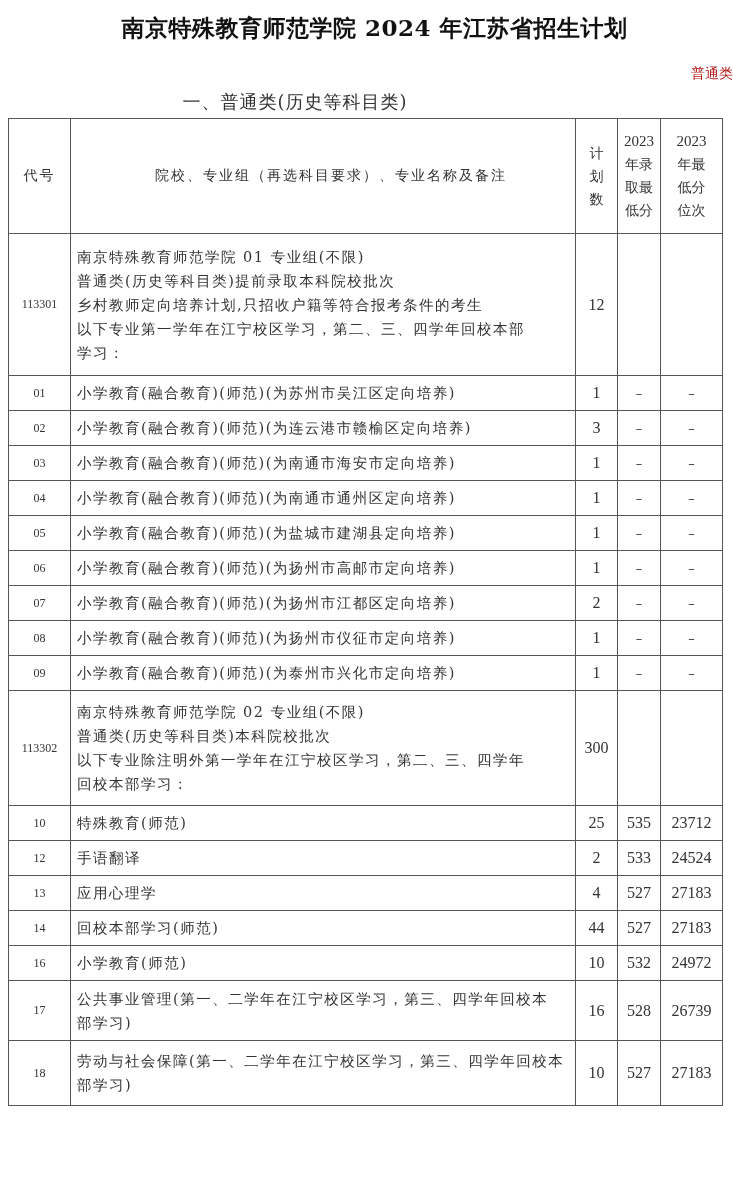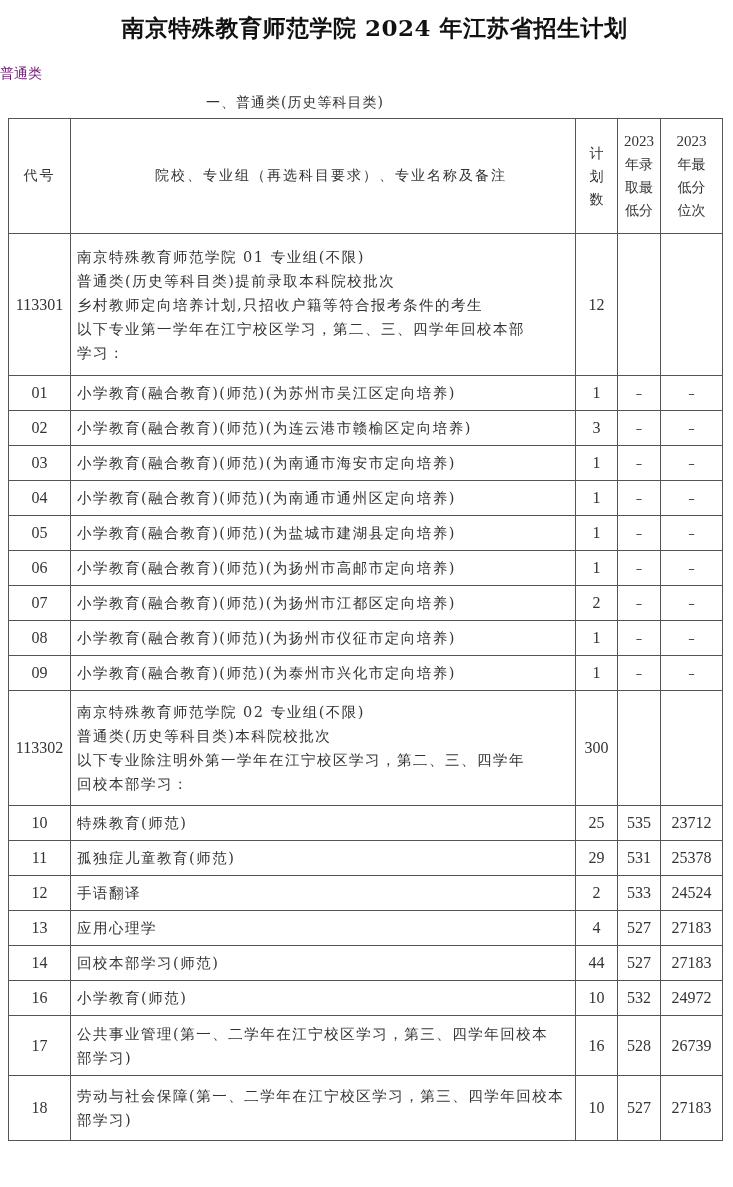--- a/index.html
+++ b/index.html
@@ -1,29 +1,29 @@
 <!DOCTYPE html>
 <html><head>
 <meta charset="utf-8">
 <style>
   html, body { margin: 0; padding: 0; background: #ffffff; }
   body { width: 733px; height: 1187px; position: relative; overflow: hidden;
          font-family: "DejaVu Serif", "Liberation Serif", serif; color: #222; }
   .title { position: absolute; top: 10px; left: 8px; width: 733px; text-align: center;
            font-size: 23px; font-weight: bold; letter-spacing: 0.5px; color: #111; line-height: 36px; }
-  .sub1 { position: absolute; top: 62px; left: 0; width: 733px; text-align: left;
-          font-size: 14px; color: #701a75; line-height: 22px; }
+  .sub1 { position: absolute; top: 62px; left: 0; width: 733px; text-align: right;
+          font-size: 14px; color: #b91c1c; line-height: 22px; }
   .sub2 { position: absolute; top: 91px; left: 0; width: 590px; text-align: center;
-          font-size: 14px; color: #333; line-height: 22px; letter-spacing: 1px; }
+          font-size: 18px; color: #333; line-height: 22px; letter-spacing: 1px; }
   table { position: absolute; top: 118px; left: 8px; border-collapse: collapse;
           width: 714px; table-layout: fixed; }
   td, th { border: 1px solid #555; padding: 0; font-weight: normal; color: #333; }
   th { font-size: 14px; text-align: center; vertical-align: middle; }
   td { font-size: 14.5px; }
-  .c-code { width: 62px; text-align: center; font-family: "Liberation Serif", serif; font-size: 16px; }
+  .c-code { width: 62px; text-align: center; font-family: "Liberation Serif", serif; font-size: 12px; }
   .c-name { width: 504px; text-align: left; padding-left: 6px; letter-spacing: 1.5px; line-height: 24px; }
   .c-plan { width: 41px; text-align: center; font-family: "Liberation Serif", serif; font-size: 16px; }
   .c-score { width: 42px; text-align: center; font-family: "Liberation Serif", serif; font-size: 16px; }
   .c-rank { width: 61px; text-align: center; font-family: "Liberation Serif", serif; font-size: 16px; }
   .hdr-row { height: 115px; }
   .hdr-code { letter-spacing: 2px; }
   .hdr-name { letter-spacing: 2px; padding-left: 16px; }
   .vstack { line-height: 23px; }
   .vstack span { display: block; }
   .grp-row-1 { height: 142px; }
@@ -170,27 +170,20 @@
       <td class="c-rank"></td>
     </tr>
     <tr class="row">
       <td class="c-code">10</td>
       <td class="c-name">特殊教育(师范)</td>
       <td class="c-plan">25</td>
       <td class="c-score">535</td>
       <td class="c-rank">23712</td>
     </tr>
     <tr class="row">
-      <td class="c-code">11</td>
-      <td class="c-name">孤独症儿童教育(师范)</td>
-      <td class="c-plan">29</td>
-      <td class="c-score">531</td>
-      <td class="c-rank">25378</td>
-    </tr>
-    <tr class="row">
       <td class="c-code">12</td>
       <td class="c-name">手语翻译</td>
       <td class="c-plan">2</td>
       <td class="c-score">533</td>
       <td class="c-rank">24524</td>
     </tr>
     <tr class="row">
       <td class="c-code">13</td>
       <td class="c-name">应用心理学</td>
       <td class="c-plan">4</td>

